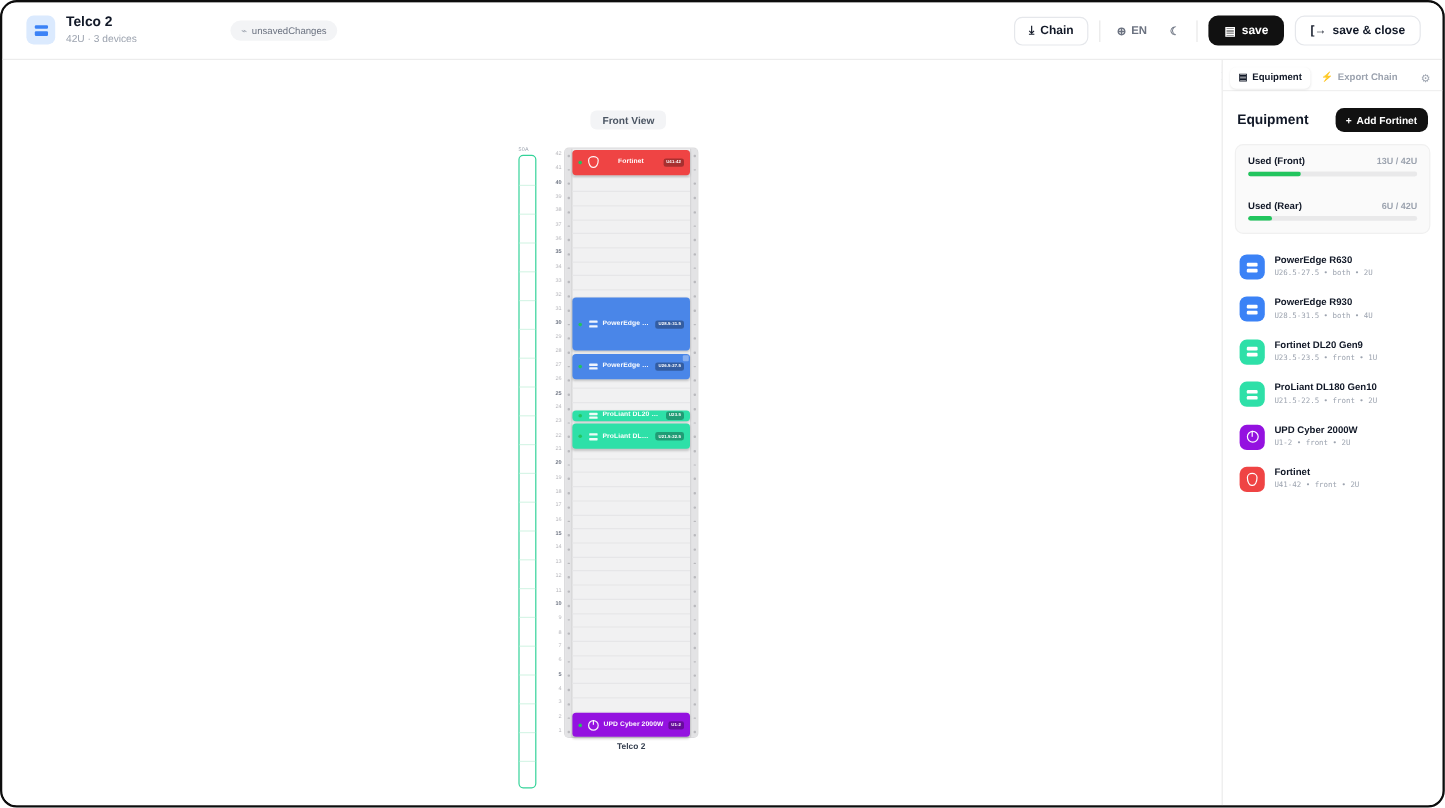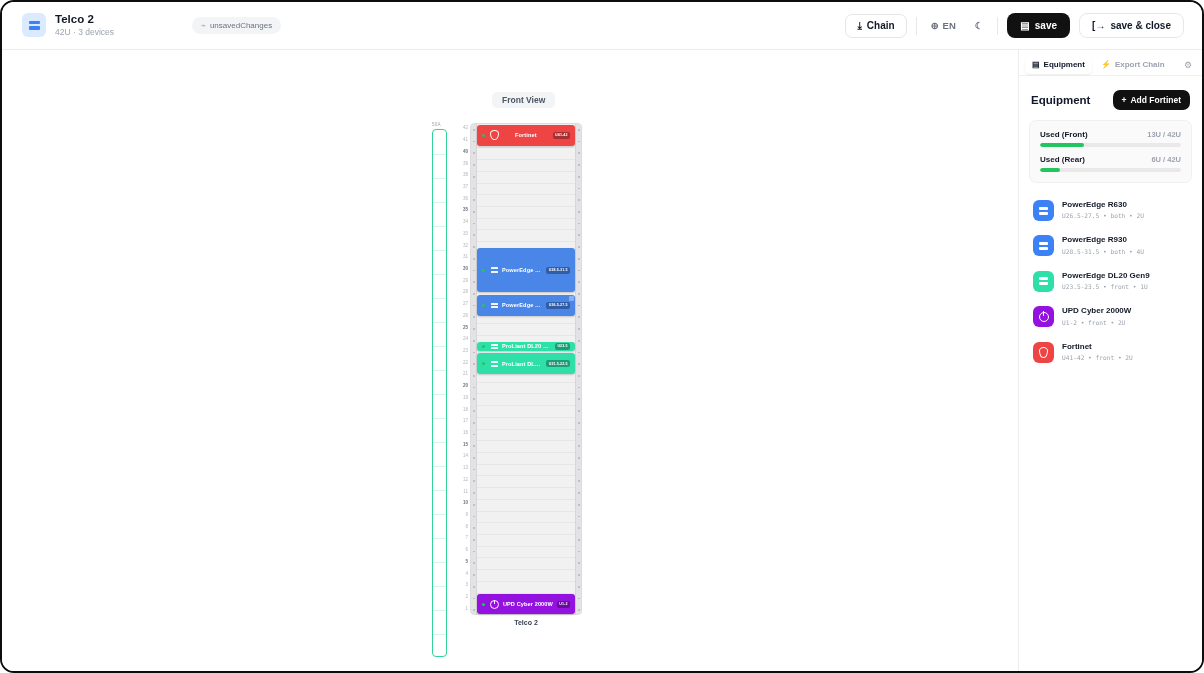--- a/index.html
+++ b/index.html
@@ -235,21 +235,21 @@
     display: inline-flex; align-items: center; gap: 4px;
     height: 20px; padding: 0 9px; border-radius: 7px;
     background: #111111; color: #fff; border: none;
     font-size: 8.5px; font-weight: 700; cursor: pointer;
   }
 
   .usage-card {
     margin: 0 10px; padding: 9px 10px 10px 10px;
     background: #fafafa; border: 1px solid #f0f0f0; border-radius: 7px;
   }
-  .usage-row { margin-bottom: 8px; }
+  .usage-row { margin-bottom: 20px; }
   .usage-row:last-child { margin-bottom: 0; }
   .usage-top { display:flex; align-items:center; justify-content: space-between; margin-bottom: 4px; }
   .usage-label { font-size: 8px; font-weight: 700; color: #111827; }
   .usage-val { font-size: 7.5px; color: #9ca3af; font-weight: 600; }
   .bar { height: 4px; border-radius: 3px; background: #e9e9ea; overflow: hidden; }
   .bar i { display:block; height: 100%; border-radius: 3px; background: #22c55e; }
 
   .eqlist { padding: 10px 10px 0 10px; }
   .eqitem {
     display: flex; align-items: flex-start; gap: 8px;
@@ -671,22 +671,32 @@
             <span class="eqname" style="display: block;">PowerEdge R930</span>
             <span class="eqmeta" style="display: block;">U28.5-31.5  •  both  •  4U</span>
           </span>
         </div>
         <div class="eqitem">
           <span class="eqtile" style="background:#2ee0a8">
             <u></u>
             <u></u>
           </span>
           <span class="eqtxt">
-            <span class="eqname" style="display: block;">PowerEdge DL20 Gen9</span>
+            <span class="eqname" style="display: block;">Fortinet DL20 Gen9</span>
             <span class="eqmeta" style="display: block;">U23.5-23.5  •  front  •  1U</span>
+          </span>
+        </div>
+        <div class="eqitem">
+          <span class="eqtile" style="background:#2ee0a8">
+            <u></u>
+            <u></u>
+          </span>
+          <span class="eqtxt">
+            <span class="eqname" style="display: block;">ProLiant DL180 Gen10</span>
+            <span class="eqmeta" style="display: block;">U21.5-22.5  •  front  •  2U</span>
           </span>
         </div>
         <div class="eqitem">
           <span class="eqtile" style="background:#9412e0">
             <span class="p"></span>
           </span>
           <span class="eqtxt">
             <span class="eqname" style="display: block;">UPD Cyber 2000W</span>
             <span class="eqmeta" style="display: block;">U1-2  •  front  •  2U</span>
           </span>

